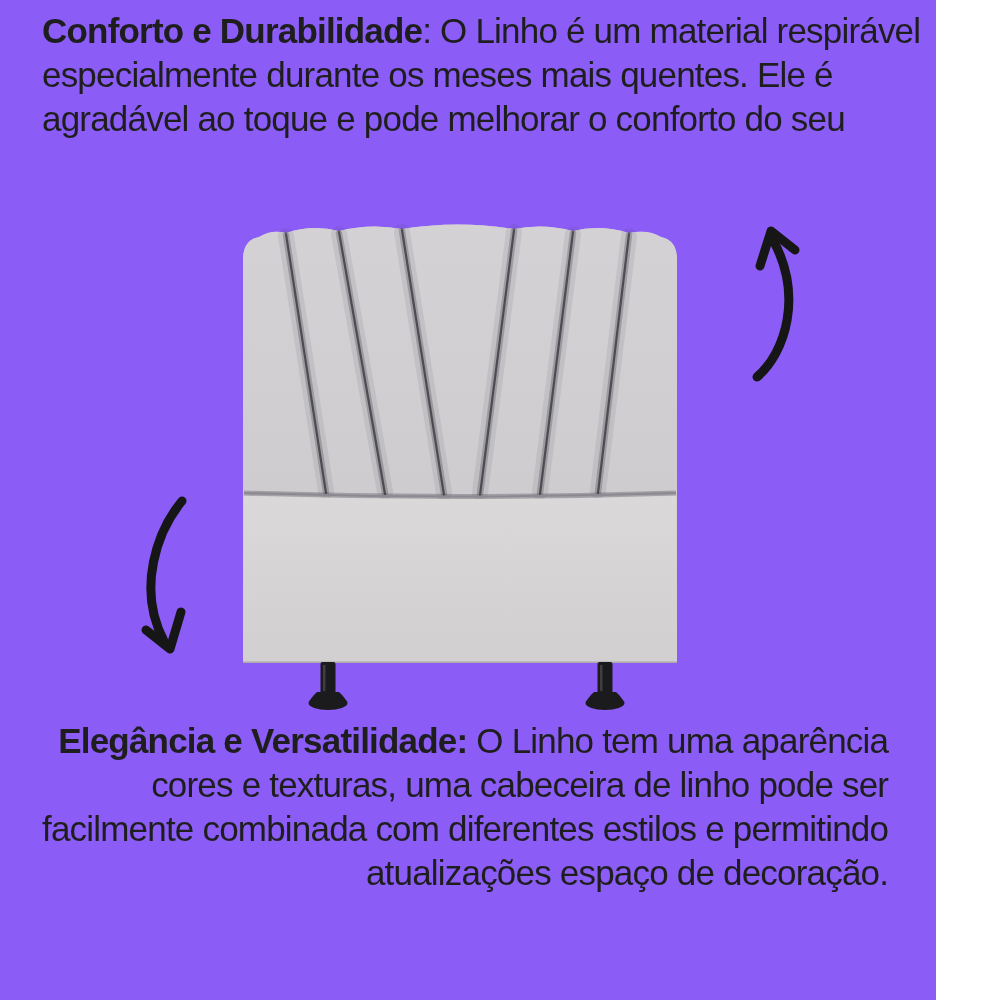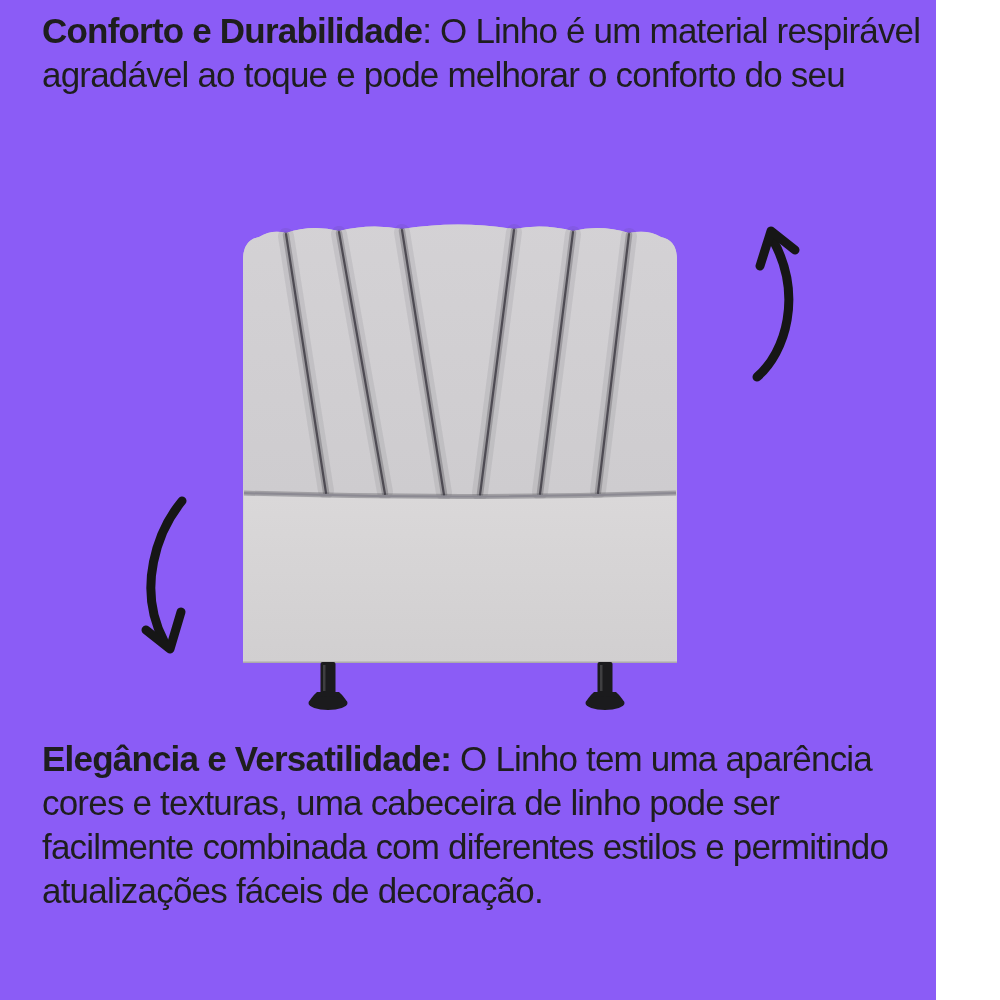--- a/index.html
+++ b/index.html
@@ -4,30 +4,31 @@
 <style>
   html,body{margin:0;padding:0;background:#ffffff;}
   .page{
     position:relative;width:936px;height:1000px;background:#8b5cf6;overflow:hidden;
     font-family:"Liberation Sans","DejaVu Sans",sans-serif;color:#1e1e1e;
   }
   .para{position:absolute;left:42px;white-space:nowrap;font-size:35px;line-height:44px;letter-spacing:-0.8px;}
   .para .line{height:44px;}
   .para b{font-weight:700;}
   #para-top{top:9px;}
-  #para-bottom{top:737px;}
+  #para-bottom{top:719px;text-align:right;}
   #figure-svg{position:absolute;left:0;top:0;width:1000px;height:1000px;}
 </style>
 </head>
 <body>
 
 <div class="page">
 
   <div class="para" id="para-top">
     <div class="line"><b>Conforto e Durabilidade</b><span>: O Linho é um material respirável</span></div>
+    <div class="line"><span>especialmente durante os meses mais quentes. Ele é</span></div>
     <div class="line"><span>agradável ao toque e pode melhorar o conforto do seu</span></div>
   </div>
 
   <svg id="figure-svg" viewBox="0 0 1000 1000" aria-hidden="true">
     <defs>
       <linearGradient id="fabricGrad" x1="0" y1="0" x2="0" y2="1">
         <stop offset="0" stop-color="#d4d2d5"></stop>
         <stop offset="0.55" stop-color="#cecccf"></stop>
         <stop offset="1" stop-color="#c9c7ca"></stop>
       </linearGradient>
@@ -97,16 +98,16 @@
     <g stroke="#161616" stroke-width="9" stroke-linecap="round" stroke-linejoin="round" fill="none">
       <path d="M 182,501 C 158,530 136,588 164,641"></path>
       <path d="M 146,630 L 170,649 L 181,612"></path>
     </g>
   </svg>
 
   <div class="para" id="para-bottom">
     <div class="line"><b>Elegância e Versatilidade:</b><span> O Linho tem uma aparência</span></div>
     <div class="line"><span>cores e texturas, uma cabeceira de linho pode ser</span></div>
     <div class="line"><span>facilmente combinada com diferentes estilos e permitindo</span></div>
-    <div class="line"><span>atualizações fáceis de decoração.</span></div>
+    <div class="line"><span>atualizações espaço de decoração.</span></div>
   </div>
 
 </div>
 
 </body></html>

